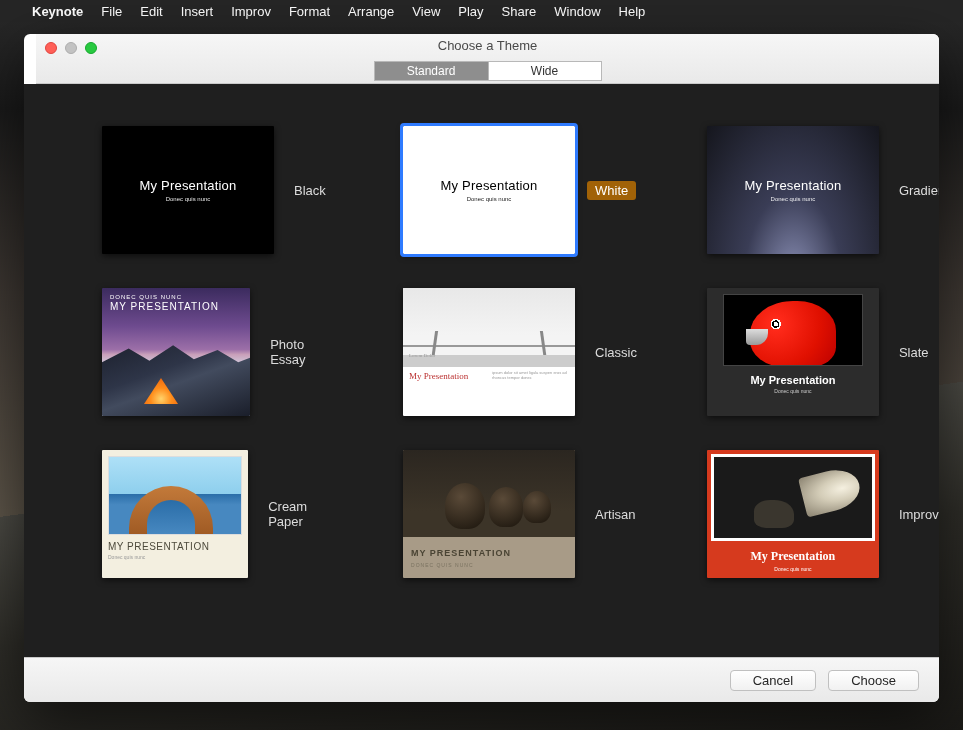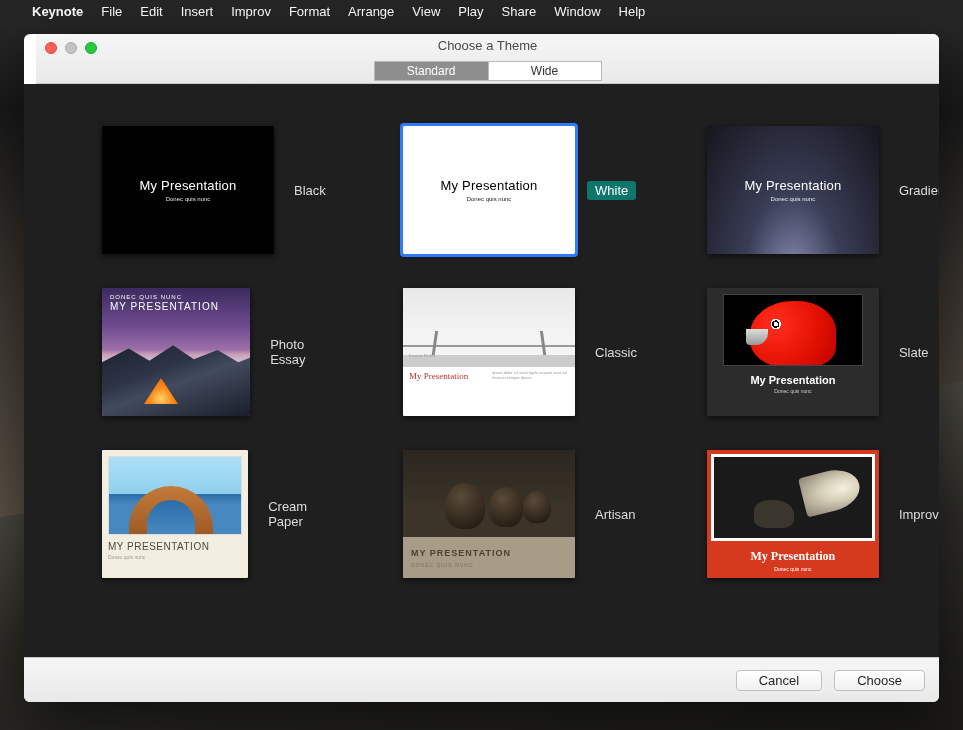--- a/index.html
+++ b/index.html
@@ -28,29 +28,29 @@
 .segmented .seg + .seg { border-left: 1px solid #b8b8b8; }
 
 
 .content { flex: 1; background: #1f1f1f; position: relative; overflow: hidden; }
 .scroll { position: absolute; inset: 0; overflow-y: auto; }
 .grid { display: grid; grid-template-columns: repeat(3, 1fr); gap: 34px 62px; padding: 42px 78px 42px 78px; }
 .theme { display: flex; flex-direction: row; align-items: center; gap: 12px; cursor: pointer; }
 .thumb { width: 172px; height: 128px; border-radius: 1px; box-shadow: 0 2px 6px rgba(0,0,0,0.6); position: relative; overflow: hidden; }
 .theme.selected .thumb { outline: 3px solid #2f7bff; outline-offset: 0; }
 .tname { font-size: 13px; color: #dcdcdc; padding: 2px 8px; border-radius: 3px; }
-.theme.selected .tname { background: #0f766e; color: #fff; }
+.theme.selected .tname { background: #a16207; color: #fff; }
 
 
 .scroll::-webkit-scrollbar { width: 15px; }
 .scroll::-webkit-scrollbar-track { background: #2a2a2a; }
 .scroll::-webkit-scrollbar-thumb { background: #6a6a6a; border-radius: 7px; border: 3px solid #2a2a2a; }
 
 
-.footer { height: 45px; background: linear-gradient(#f6f6f6, #e9e9e9); border-top: 1px solid #c9c9c9; display: flex; justify-content: flex-end; align-items: center; gap: 12px; padding: 0 14px; }
+.footer { height: 45px; background: linear-gradient(#f6f6f6, #e9e9e9); border-top: 1px solid #c9c9c9; display: flex; justify-content: flex-end; align-items: center; gap: 12px; padding: 0 20px; }
 .btn { height: 21px; padding: 0 22px; font-size: 13px; background: linear-gradient(#fff,#f1f1f1); border: 1px solid #c0c0c0; border-radius: 4px; line-height: 19px; color: #262626; }
 
 
 .t-black { background: #000; display: flex; flex-direction: column; justify-content: center; align-items: center; color: #fff; }
 .t-white { background: #fff; display: flex; flex-direction: column; justify-content: center; align-items: center; color: #000; }
 .t-gradient { background: radial-gradient(ellipse at 50% 120%, #8a8fb5 0%, #3a3d56 40%, #15161d 100%); display: flex; flex-direction: column; justify-content: center; align-items: center; color: #fff; }
 .thumb .big { font-size: 13px; font-weight: 400; letter-spacing: 0.2px; }
 .thumb .small { font-size: 6px; margin-top: 3px; opacity: 0.9; }
 
 .t-photo { background: linear-gradient(180deg, #3b2b5e 0%, #6e4b8f 30%, #9c6fa8 48%, #c9a0ba 52%, #d4d9e8 62%); position: relative; }

